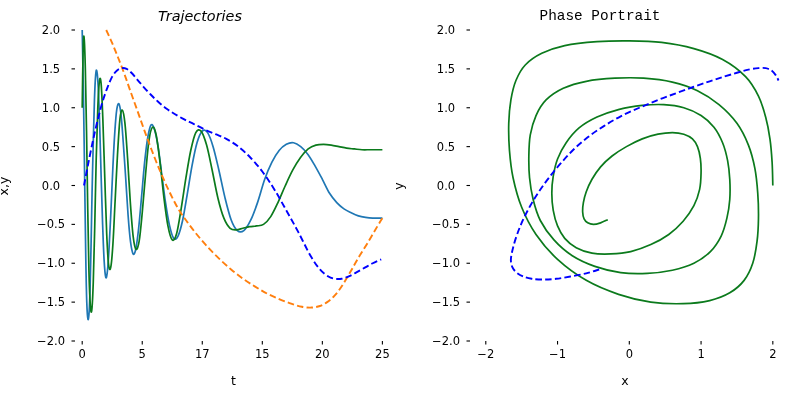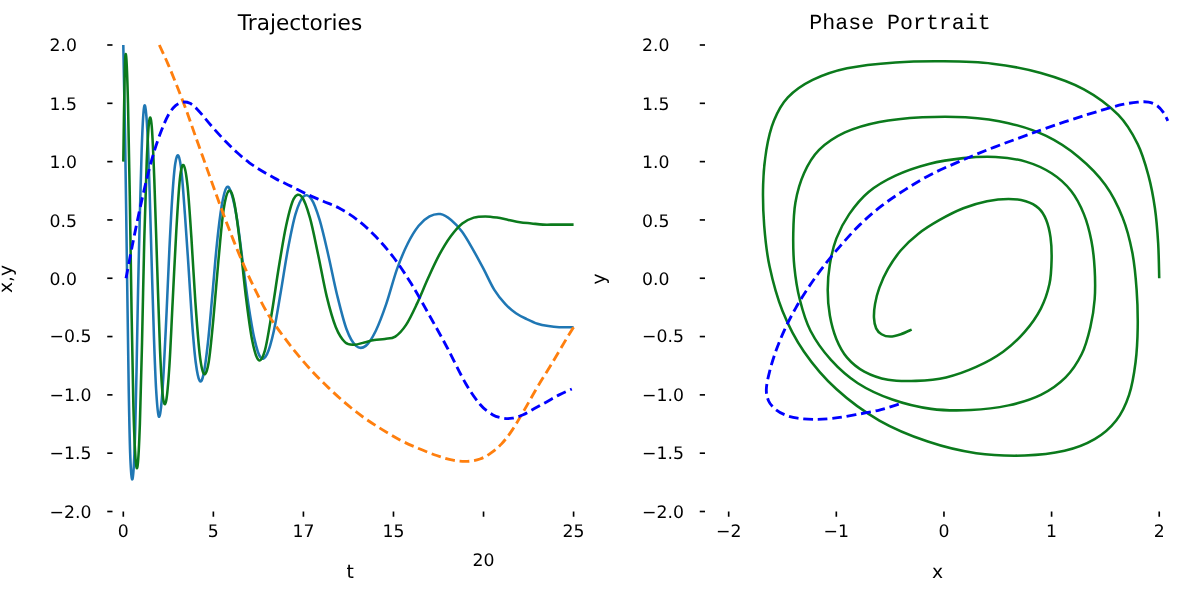--- a/index.html
+++ b/index.html
@@ -31,21 +31,21 @@
     font-size: 11.5px;
     color: #000000;
     white-space: nowrap;
   }
   .xtick-label {
     transform: translateX(-50%);
     text-align: center;
   }
   .ytick-label {
     transform: translateY(-50%);
-    text-align: left;
+    text-align: center;
   }
   .axis-label {
     position: absolute;
     font-size: 12.5px;
     color: #000000;
     white-space: nowrap;
   }
   .xlabel {
     transform: translateX(-50%);
   }
@@ -66,21 +66,21 @@
     fill: none;
     stroke-linecap: butt;
     stroke-linejoin: round;
   }
 </style>
 </head>
 <body>
 
 <div id="figure">
 
-  <div class="axes" style="left:0; top:0; width:400px; height:400px;">
+  <div class="axes" style="left:0; top:0; width:400px; height:400px;font-style:italic;">
     <div class="axes-title" style="left:0; top:8px; width:400px;">Trajectories</div>
   </div>
 
   <div class="axes" style="left:400px; top:0; width:400px; height:400px;font-family:Liberation Mono, monospace;">
     <div class="axes-title" style="left:0; top:8px; width:400px;">Phase Portrait</div>
   </div>
 
   <svg class="plot-canvas" width="800" height="400" viewBox="0 0 800 400">
     <g id="svg-trajectories">
         <line class="tickmark" x1="82.20454545454545" x2="82.20454545454545" y1="341" y2="344.5"></line>
@@ -121,21 +121,21 @@
         <path class="series" d="M 772.82 185.50 C 772.70 181.61, 772.58 169.95, 772.11 162.18 C 771.63 154.40, 771.03 146.37, 769.95 138.85 C 768.88 131.33, 767.56 124.21, 765.65 117.08 C 763.73 109.95, 761.82 102.83, 758.47 96.09 C 755.12 89.35, 751.54 82.74, 745.56 76.65 C 739.58 70.56, 731.20 64.21, 722.59 59.55 C 713.98 54.88, 704.05 51.51, 693.89 48.66 C 683.72 45.81, 672.36 43.74, 661.60 42.44 C 650.83 41.14, 640.07 41.01, 629.31 40.88 C 618.54 40.76, 607.78 40.88, 597.01 41.66 C 586.25 42.44, 573.93 43.61, 564.72 45.55 C 555.51 47.49, 548.34 50.09, 541.76 53.32 C 535.18 56.56, 529.56 60.45, 525.25 64.99 C 520.95 69.52, 518.32 74.71, 515.93 80.54 C 513.53 86.37, 512.10 92.85, 510.90 99.97 C 509.71 107.10, 508.99 114.88, 508.75 123.30 C 508.51 131.72, 508.75 141.44, 509.47 150.51 C 510.19 159.58, 511.02 168.27, 513.06 177.72 C 515.09 187.18, 517.84 197.81, 521.67 207.27 C 525.49 216.73, 530.04 225.80, 536.02 234.48 C 542.00 243.16, 549.17 251.72, 557.55 259.36 C 565.92 267.01, 576.08 274.52, 586.25 280.36 C 596.42 286.19, 607.78 290.72, 618.54 294.35 C 629.31 297.98, 640.07 300.57, 650.83 302.13 C 661.60 303.68, 673.32 303.94, 683.13 303.68 C 692.93 303.42, 701.90 302.38, 709.68 300.57 C 717.45 298.76, 724.03 296.16, 729.77 292.80 C 735.51 289.43, 740.29 285.28, 744.12 280.36 C 747.95 275.43, 750.58 269.73, 752.73 263.25 C 754.88 256.77, 756.08 249.00, 757.04 241.48 C 757.99 233.96, 758.35 226.19, 758.47 218.16 C 758.59 210.12, 758.35 201.57, 757.75 193.28 C 757.16 184.98, 756.44 176.43, 754.88 168.39 C 753.33 160.36, 751.42 152.59, 748.43 145.07 C 745.44 137.55, 741.85 130.04, 736.94 123.30 C 732.04 116.56, 725.58 110.08, 719.00 104.64 C 712.43 99.20, 705.25 94.40, 697.48 90.65 C 689.70 86.89, 681.33 84.17, 672.36 82.09 C 663.39 80.02, 653.23 78.85, 643.66 78.20 C 634.09 77.56, 624.52 77.69, 614.95 78.20 C 605.39 78.72, 594.86 79.63, 586.25 81.31 C 577.64 83.00, 569.98 85.20, 563.29 88.31 C 556.59 91.42, 550.61 95.44, 546.06 99.97 C 541.52 104.51, 538.65 109.69, 536.02 115.53 C 533.39 121.36, 531.47 128.22, 530.28 134.96 C 529.08 141.70, 528.96 148.83, 528.84 155.96 C 528.72 163.08, 528.84 170.47, 529.56 177.72 C 530.28 184.98, 531.35 192.37, 533.15 199.50 C 534.94 206.62, 536.86 213.75, 540.32 220.49 C 543.79 227.23, 548.70 234.09, 553.96 239.93 C 559.22 245.76, 565.08 251.07, 571.90 255.47 C 578.72 259.88, 586.73 263.51, 594.86 266.36 C 602.99 269.21, 611.96 271.41, 620.69 272.58 C 629.43 273.75, 638.63 273.75, 647.25 273.36 C 655.86 272.97, 664.59 271.93, 672.36 270.25 C 680.14 268.56, 687.55 266.36, 693.89 263.25 C 700.23 260.14, 705.85 256.12, 710.39 251.59 C 714.94 247.05, 718.41 241.61, 721.16 236.04 C 723.91 230.47, 725.46 224.25, 726.90 218.16 C 728.33 212.06, 729.29 205.97, 729.77 199.50 C 730.25 193.02, 730.13 185.76, 729.77 179.28 C 729.41 172.80, 728.81 166.71, 727.62 160.62 C 726.42 154.53, 724.86 148.31, 722.59 142.74 C 720.32 137.17, 717.57 131.72, 713.98 127.19 C 710.39 122.65, 706.09 118.76, 701.06 115.53 C 696.04 112.29, 690.06 109.56, 683.84 107.75 C 677.62 105.94, 670.69 105.03, 663.75 104.64 C 656.81 104.25, 649.64 104.64, 642.22 105.42 C 634.81 106.19, 626.79 107.36, 619.26 109.31 C 611.72 111.25, 603.71 113.97, 597.01 117.08 C 590.32 120.19, 584.22 123.69, 579.07 127.96 C 573.93 132.24, 569.75 137.55, 566.16 142.74 C 562.57 147.92, 559.70 153.49, 557.55 159.06 C 555.39 164.64, 554.20 170.47, 553.24 176.17 C 552.28 181.87, 551.81 187.57, 551.81 193.28 C 551.81 198.98, 552.28 204.94, 553.24 210.38 C 554.20 215.82, 555.63 221.27, 557.55 225.93 C 559.46 230.59, 561.61 234.74, 564.72 238.37 C 567.83 242.00, 571.66 245.24, 576.20 247.70 C 580.75 250.16, 586.25 252.11, 591.99 253.14 C 597.73 254.18, 604.19 254.18, 610.65 253.92 C 617.11 253.66, 624.04 253.14, 630.74 251.59 C 637.44 250.03, 644.49 247.44, 650.83 244.59 C 657.17 241.74, 663.39 238.37, 668.77 234.48 C 674.16 230.59, 678.94 226.06, 683.13 221.26 C 687.31 216.47, 691.14 211.03, 693.89 205.72 C 696.64 200.40, 698.43 194.83, 699.63 189.39 C 700.83 183.95, 700.95 178.24, 701.06 173.06 C 701.18 167.88, 700.95 162.69, 700.35 158.29 C 699.75 153.88, 698.79 149.86, 697.48 146.63 C 696.16 143.39, 694.73 140.92, 692.45 138.85 C 690.18 136.78, 687.19 135.22, 683.84 134.19 C 680.49 133.15, 676.67 132.63, 672.36 132.63 C 668.06 132.63, 663.03 133.15, 658.01 134.19 C 652.99 135.22, 647.48 136.78, 642.22 138.85 C 636.96 140.92, 631.46 143.77, 626.44 146.63 C 621.41 149.48, 616.39 152.59, 612.08 155.96 C 607.78 159.32, 603.95 162.95, 600.60 166.84 C 597.25 170.73, 594.38 175.13, 591.99 179.28 C 589.60 183.43, 587.69 187.83, 586.25 191.72 C 584.81 195.61, 583.98 199.24, 583.38 202.60 C 582.78 205.97, 582.54 209.21, 582.66 211.94 C 582.78 214.66, 583.26 217.12, 584.10 218.93 C 584.93 220.75, 586.13 221.91, 587.69 222.82 C 589.24 223.73, 591.27 224.38, 593.43 224.38 C 595.58 224.38, 598.21 223.60, 600.60 222.82 C 602.99 222.04, 606.58 220.23, 607.78 219.71" stroke="#0b7a1c" stroke-width="1.7"></path>
         <path class="series" d="M 599.17 269.47 C 597.01 270.12, 591.03 272.19, 586.25 273.36 C 581.47 274.52, 575.49 275.56, 570.46 276.47 C 565.44 277.37, 560.66 278.28, 556.11 278.80 C 551.57 279.32, 547.26 279.58, 543.19 279.58 C 539.13 279.58, 535.06 279.32, 531.71 278.80 C 528.36 278.28, 525.61 277.50, 523.10 276.47 C 520.59 275.43, 518.44 274.14, 516.64 272.58 C 514.85 271.03, 513.29 269.34, 512.34 267.14 C 511.38 264.93, 510.78 262.60, 510.90 259.36 C 511.02 256.12, 511.98 251.98, 513.06 247.70 C 514.13 243.42, 515.69 238.37, 517.36 233.71 C 519.04 229.04, 520.95 224.37, 523.10 219.71 C 525.25 215.04, 527.65 210.38, 530.28 205.72 C 532.91 201.05, 535.78 196.38, 538.89 191.72 C 542.00 187.06, 545.35 182.39, 548.94 177.72 C 552.52 173.06, 556.35 168.39, 560.42 163.73 C 564.48 159.06, 568.79 154.14, 573.33 149.74 C 577.88 145.33, 582.66 141.18, 587.69 137.29 C 592.71 133.41, 597.97 129.91, 603.47 126.41 C 608.97 122.91, 614.71 119.41, 620.69 116.30 C 626.67 113.19, 633.13 110.47, 639.35 107.75 C 645.57 105.03, 651.79 102.44, 658.01 99.97 C 664.23 97.51, 670.69 95.18, 676.67 92.98 C 682.65 90.77, 688.39 88.70, 693.89 86.76 C 699.39 84.81, 704.65 83.00, 709.68 81.31 C 714.70 79.63, 719.48 78.08, 724.03 76.65 C 728.57 75.22, 732.88 73.93, 736.94 72.76 C 741.01 71.60, 744.84 70.43, 748.43 69.65 C 752.01 68.87, 755.60 68.36, 758.47 68.10 C 761.34 67.84, 763.50 67.71, 765.65 68.10 C 767.80 68.49, 769.71 69.26, 771.39 70.43 C 773.06 71.60, 774.50 73.41, 775.69 75.10 C 776.89 76.78, 778.09 79.63, 778.56 80.54" stroke="#0000ff" stroke-width="1.9" stroke-dasharray="6.5,3.2"></path>
       </g>
   </svg>
 
   <div id="labels-layer">
       <div class="tick-label xtick-label" style="left: 82.2045px; top: 347px;">0</div>
       <div class="tick-label xtick-label" style="left: 142.242px; top: 347px;">5</div>
       <div class="tick-label xtick-label" style="left: 202.28px; top: 347px;">17</div>
       <div class="tick-label xtick-label" style="left: 262.318px; top: 347px;">15</div>
-      <div class="tick-label xtick-label" style="left: 322.356px; top: 347px; margin-top: 19px;">20</div>
+      <div class="tick-label xtick-label" style="left: 322.356px; top: 347px;">20</div>
       <div class="tick-label xtick-label" style="left: 382.394px; top: 347px;">25</div>
       <div class="tick-label ytick-label" style="left: 33px; width: 36px; top: 341px;">−2.0</div>
       <div class="tick-label ytick-label" style="left: 33px; width: 36px; top: 302.125px;">−1.5</div>
       <div class="tick-label ytick-label" style="left: 33px; width: 36px; top: 263.25px;">−1.0</div>
       <div class="tick-label ytick-label" style="left: 33px; width: 36px; top: 224.375px;">−0.5</div>
       <div class="tick-label ytick-label" style="left: 33px; width: 36px; top: 185.5px;">0.0</div>
       <div class="tick-label ytick-label" style="left: 33px; width: 36px; top: 146.625px;">0.5</div>
       <div class="tick-label ytick-label" style="left: 33px; width: 36px; top: 107.75px;">1.0</div>
       <div class="tick-label ytick-label" style="left: 33px; width: 36px; top: 68.875px;">1.5</div>
       <div class="tick-label ytick-label" style="left: 33px; width: 36px; top: 30px;">2.0</div>

